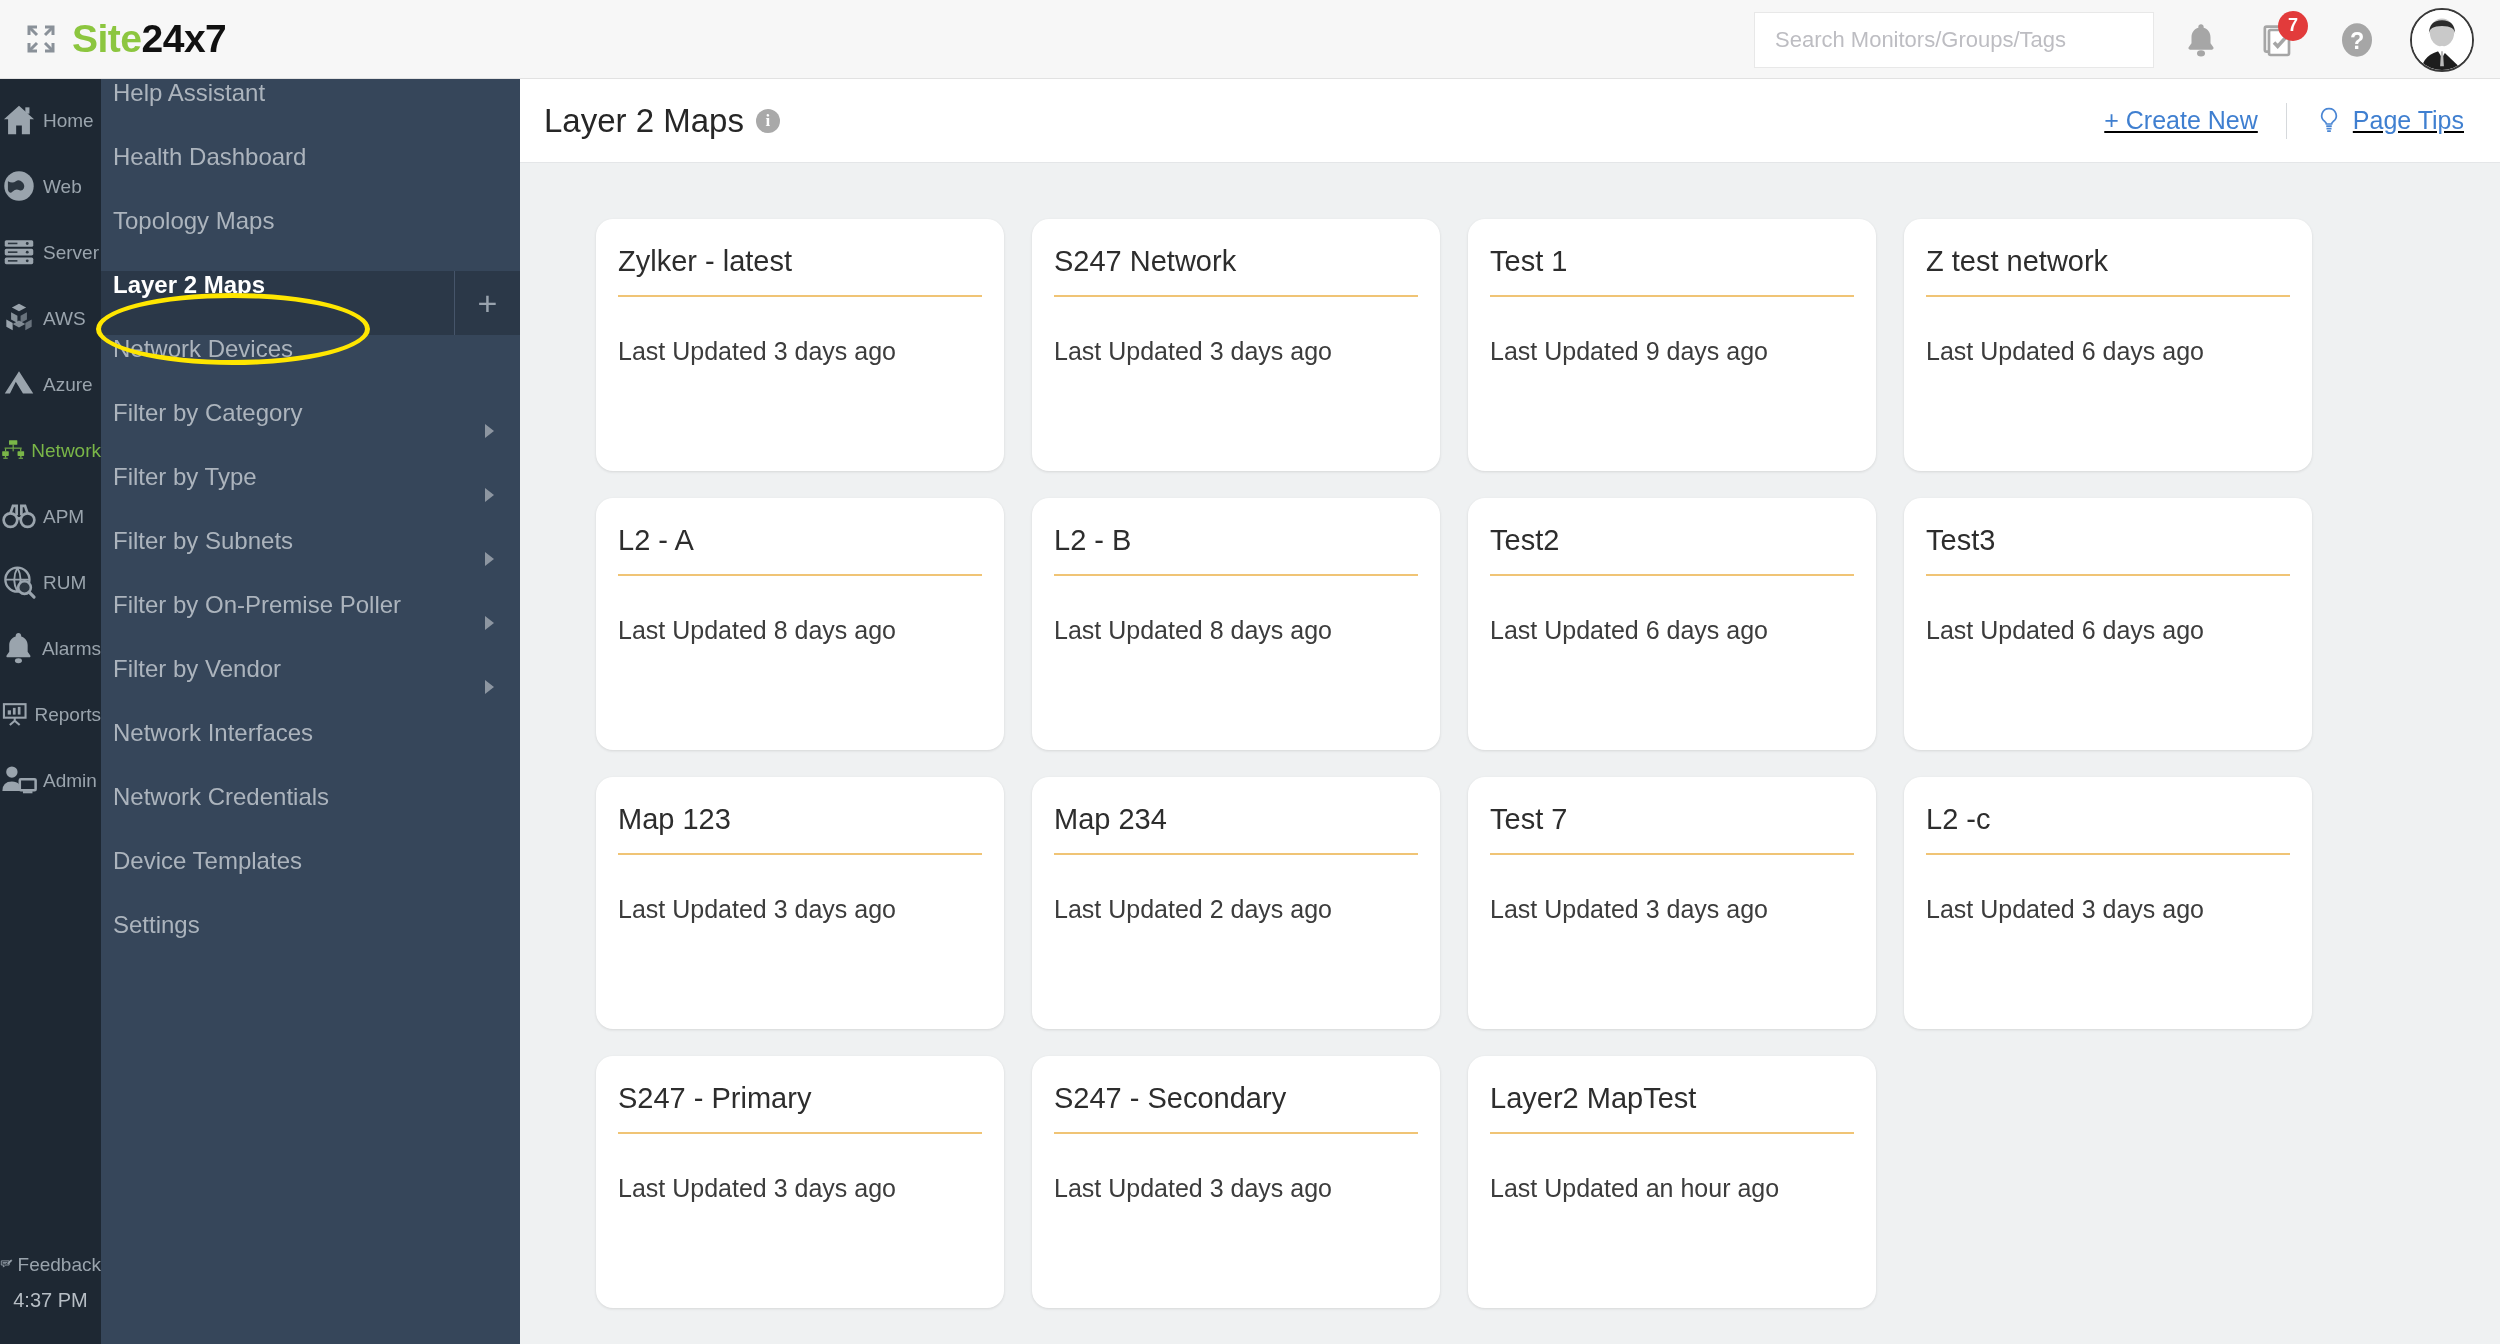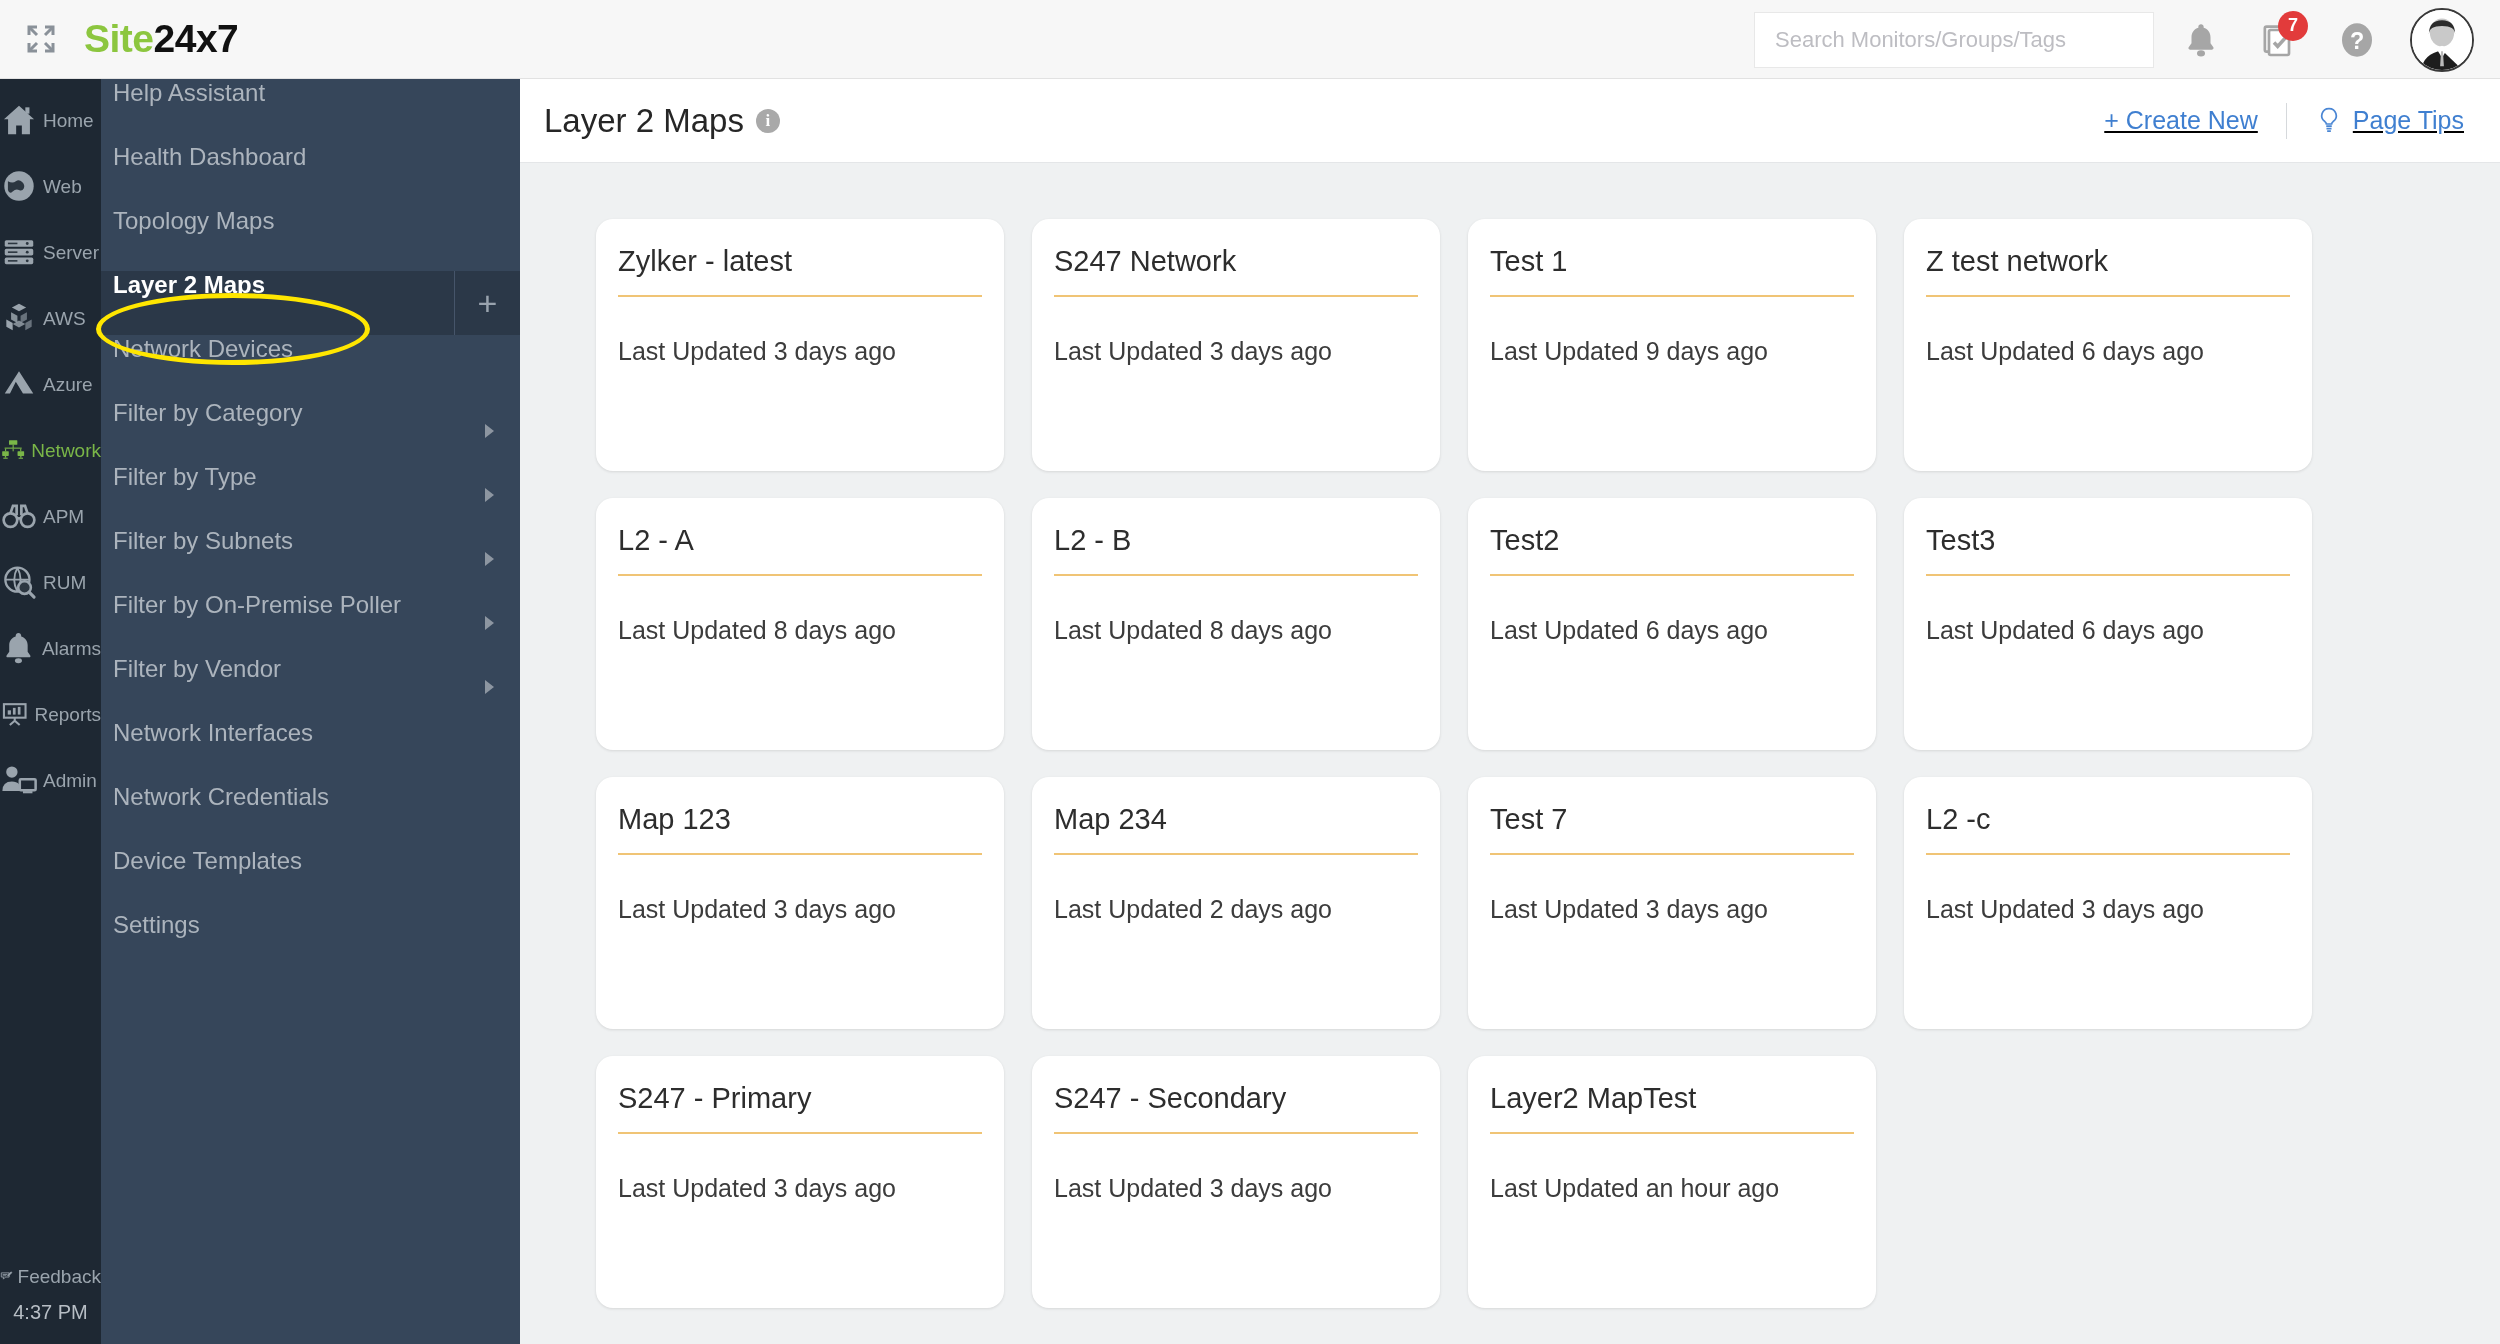--- a/index.html
+++ b/index.html
@@ -9,21 +9,21 @@
     background: #eff1f2;
     overflow: hidden;
   }
 
   
   .topbar {
     position: absolute; top: 0; left: 0;
     width: 2500px; height: 79px;
     background: #f7f7f7;
     border-bottom: 1px solid #e2e2e2;
-    display: flex; align-items: center; gap: 12px;
+    display: flex; align-items: center;
   }
   .expand-icon {
     margin-left: 24px; width: 34px; height: 34px;
     display: flex; align-items: center; justify-content: center;
   }
   .logo {
     margin-left: 14px;
     font-size: 39px; font-weight: bold; letter-spacing: -0.5px;
     white-space: nowrap;
   }
@@ -82,21 +82,21 @@
     display: flex; flex-direction: row; align-items: center;
     gap: 5px;
   }
   .rail-label {
     font-size: 19px; color: #9aa4ad; line-height: 1;
   }
   .rail-item.active .rail-label { color: #7ab648; }
   .rail-spacer { flex: 1 1 auto; }
   .rail-time {
     font-size: 20px; color: #b7bec5;
-    padding-bottom: 20px;
+    padding-bottom: 32px;
   }
 
   
   .subnav {
     position: absolute; left: 101px; top: 79px;
     width: 419px; height: 1265px;
     background: #36465a;
   }
   .subnav-item {
     height: 64px; display: flex; align-items: flex-start;

